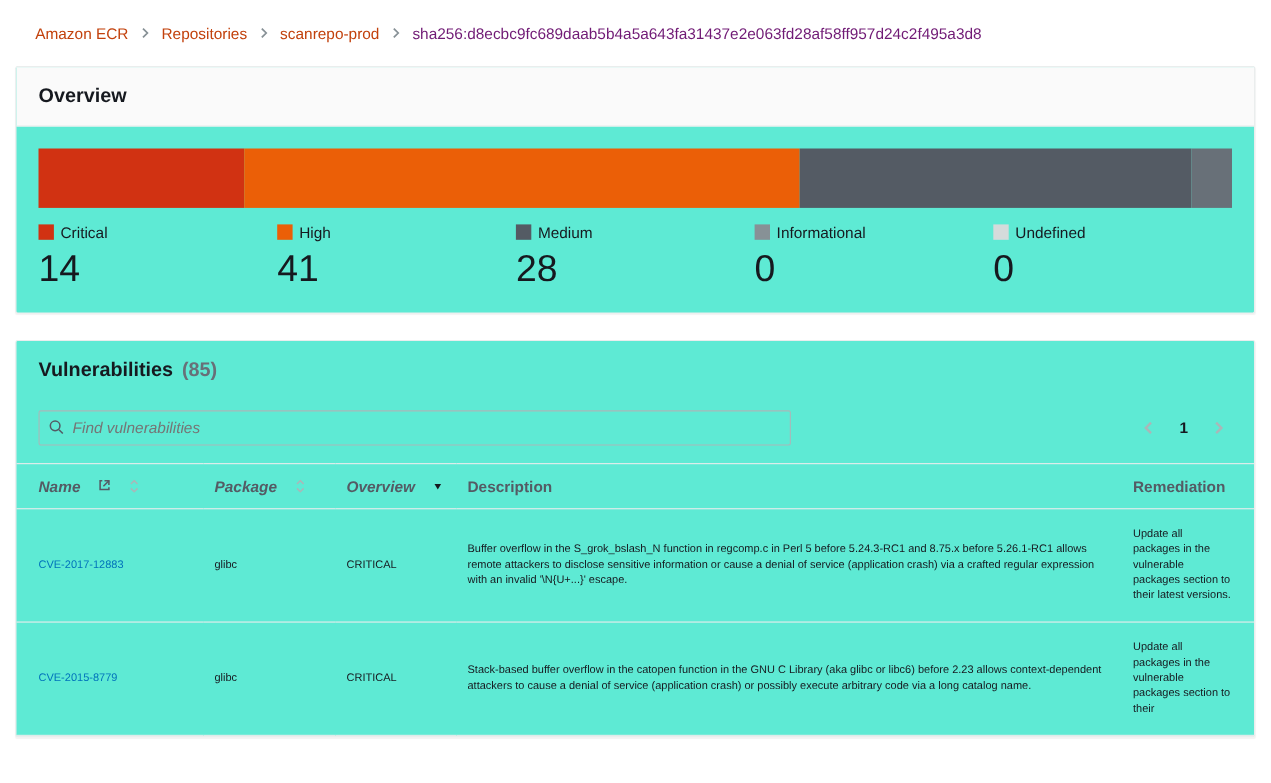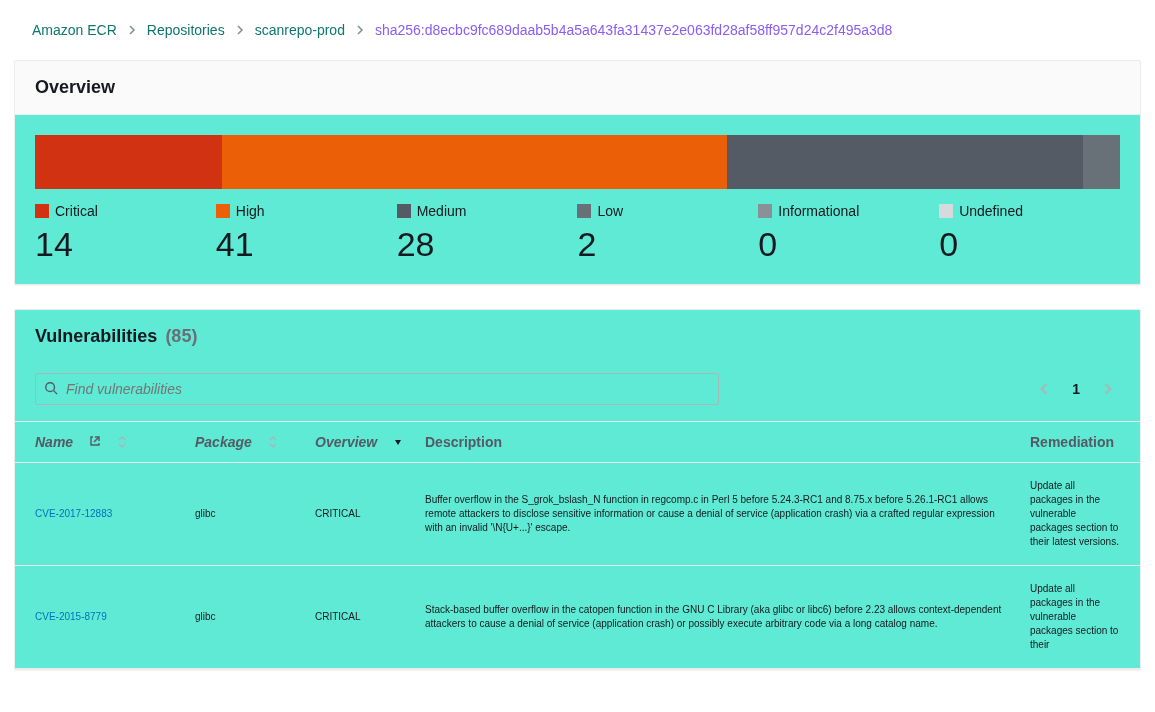--- a/index.html
+++ b/index.html
@@ -6,22 +6,22 @@
   body {
     font-family: "Amazon Ember", "Helvetica Neue", Arial, sans-serif;
     font-size: 14px;
     color: #16191f;
     background: #fff;
     padding: 22px 14px;
   }
 
   
   .breadcrumb { display: flex; align-items: center; gap: 10px; margin-bottom: 22px; padding-left: 18px;}
-  .breadcrumb .crumb { color: #0f766e; cursor: pointer; }
-  .breadcrumb .crumb.current { color: #8b5cf6; cursor: default; text-align: right; }
+  .breadcrumb .crumb { color: #c2410c; cursor: pointer; }
+  .breadcrumb .crumb.current { color: #701a75; cursor: default; text-align: right; }
   .breadcrumb .sep { color: #879196; display:flex; align-items:center; }
   .breadcrumb .sep svg { width:10px; height:10px; }
 
   
   .panel {
     border: 1px solid #eaeded;
     border-radius: 2px;
     margin-bottom: 24px;
     box-shadow: 0 1px 1px rgba(0,0,0,0.05);
     background:#5eead4;
@@ -157,27 +157,20 @@
             <span>High</span>
           </div>
           <div class="legend-value">41</div>
         </div>
         <div class="legend-item">
           <div class="legend-label">
             <span class="swatch c-medium"></span>
             <span>Medium</span>
           </div>
           <div class="legend-value">28</div>
-        </div>
-        <div class="legend-item">
-          <div class="legend-label">
-            <span class="swatch c-low"></span>
-            <span>Low</span>
-          </div>
-          <div class="legend-value">2</div>
         </div>
         <div class="legend-item">
           <div class="legend-label">
             <span class="swatch c-info"></span>
             <span>Informational</span>
           </div>
           <div class="legend-value">0</div>
         </div>
         <div class="legend-item">
           <div class="legend-label">

